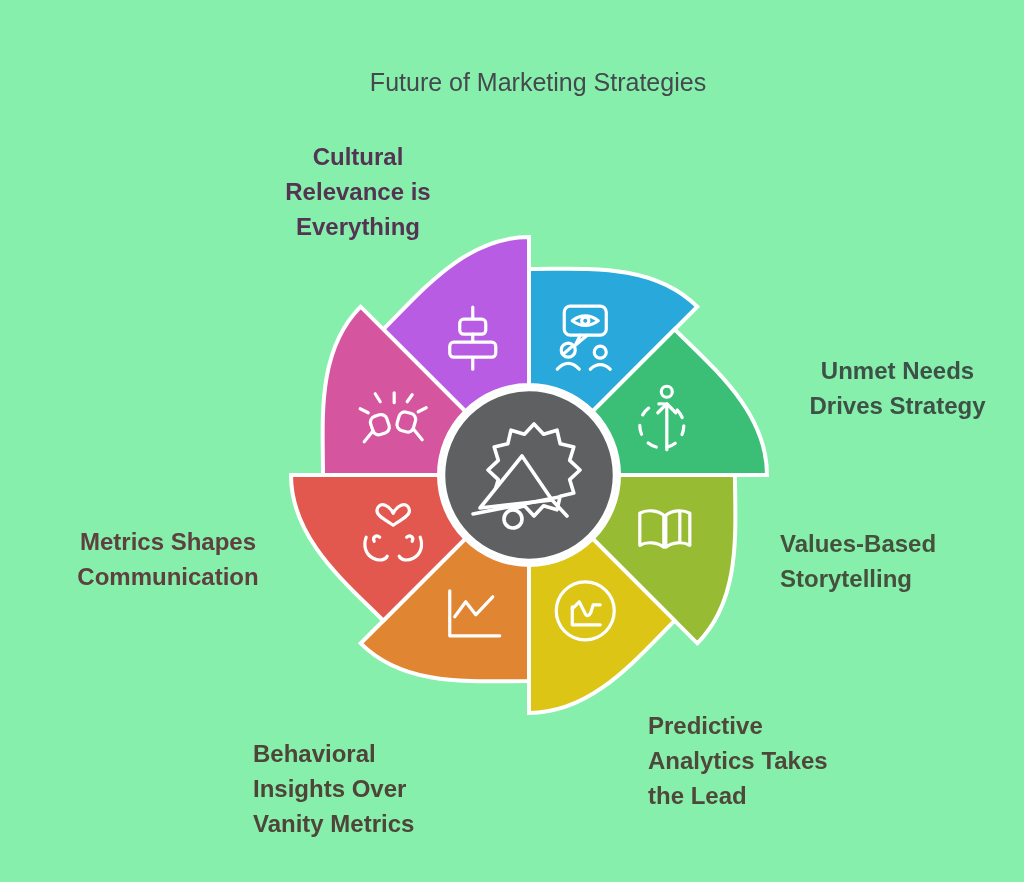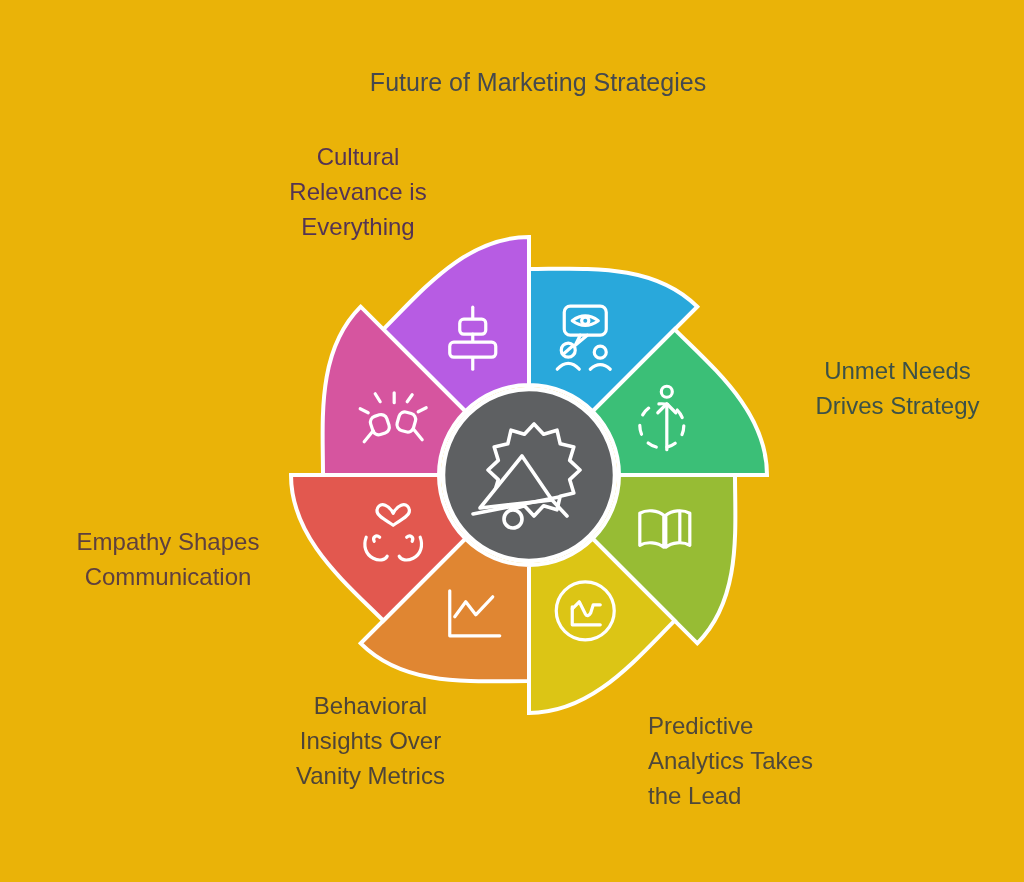--- a/index.html
+++ b/index.html
@@ -1,33 +1,33 @@
 <!DOCTYPE html>
 <html><head>
 <meta charset="utf-8">
 <style>
   html,body { margin:0; padding:0; background:#ffffff; }
   body { width:1024px; height:882px; font-family:"Liberation Sans", sans-serif; }
-  .canvas { position:relative; width:1024px; height:882px; background:#eab308; overflow:hidden; }
+  .canvas { position:relative; width:1024px; height:882px; background:#86efac; overflow:hidden; }
   svg.wheel { position:absolute; left:0; top:0; }
 
   .title {
     position:absolute; left:188px; top:68px; width:700px;
     text-align:center; font-size:25px; font-weight:500; color:#45494e;
   }
   .seg-label {
-    position:absolute; font-size:24px; line-height:35px; font-weight:400;
+    position:absolute; font-size:24px; line-height:35px; font-weight:700;
     white-space:pre-line;
   }
   .lbl-0 { left:248px; top:139px; width:220px; text-align:center; }
   .lbl-1 { left:622px; top:176px; width:270px; text-align:left; }
   .lbl-2 { left:780px; top:353px; width:235px; text-align:center; }
   .lbl-3 { left:780px; top:526px; width:235px; text-align:left; }
   .lbl-4 { left:612px; top:708px; width:235px; text-align:left; }
-  .lbl-5 { left:253px; top:688px; width:235px; text-align:center; }
+  .lbl-5 { left:253px; top:736px; width:235px; }
   .lbl-6 { left:48px;  top:524px; width:240px; text-align:center; }
   .lbl-7 { left:38px;  top:351px; width:250px; text-align:center; }
 
   .licon { stroke:#ffffff; fill:none; stroke-width:3.2; stroke-linecap:round; stroke-linejoin:round; }
   .cicon { stroke:#ffffff; fill:none; stroke-width:3.6; stroke-linecap:round; stroke-linejoin:round; }
 </style>
 </head>
 <body>
 
 <div class="canvas">
@@ -132,21 +132,23 @@
       </g>
   </svg>
 
   <div class="title" style="color: rgb(69, 73, 78);">Future of Marketing Strategies</div>
 
   <div class="seg-label lbl-0" style="color: rgb(84, 52, 83);">Cultural
 Relevance is
 Everything</div>
   <div class="seg-label lbl-2" style="color: rgb(61, 81, 71);">Unmet Needs
 Drives Strategy</div>
+  <div class="seg-label lbl-3" style="color: rgb(69, 81, 60);">Values-Based
+Storytelling</div>
   <div class="seg-label lbl-4" style="color: rgb(79, 72, 58); margin-left: 36px;">Predictive
 Analytics Takes
 the Lead</div>
   <div class="seg-label lbl-5" style="color: rgb(78, 68, 56);">Behavioral
 Insights Over
 Vanity Metrics</div>
-  <div class="seg-label lbl-6" style="color: rgb(94, 64, 63);">Empathy Shapes
+  <div class="seg-label lbl-6" style="color: rgb(94, 64, 63);">Metrics Shapes
 Communication</div>
 </div>
 
 </body></html>

